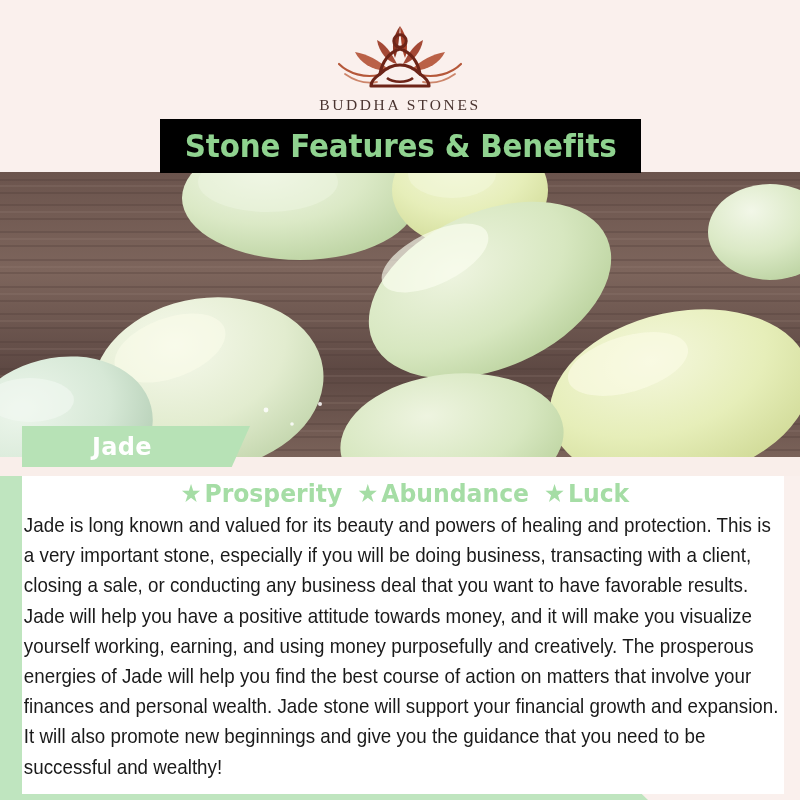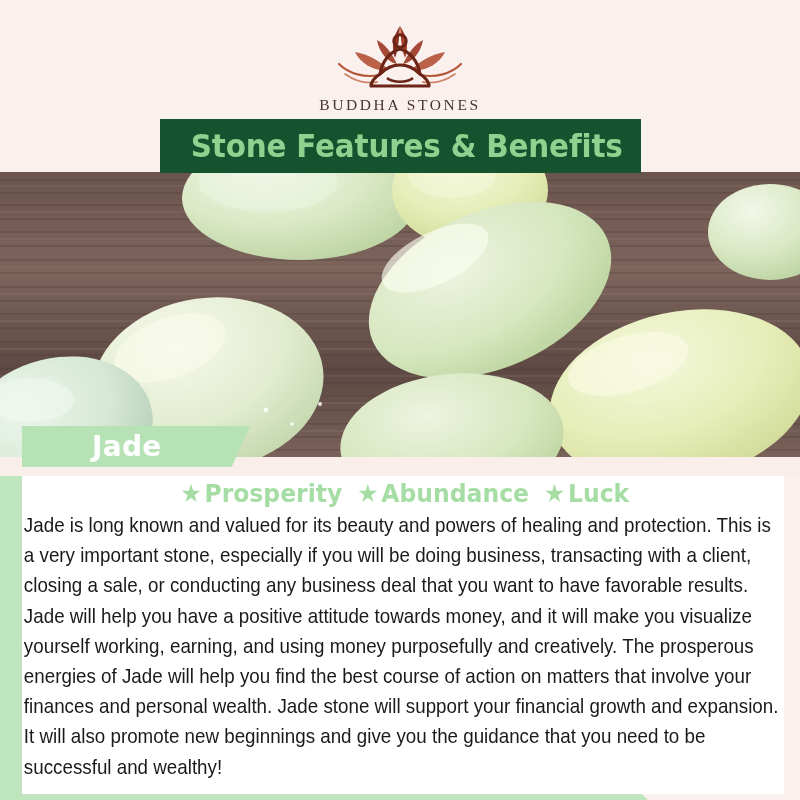--- a/index.html
+++ b/index.html
@@ -114,25 +114,25 @@
     font-weight: 400;
   }
 
   
   .title-panel {
     position: absolute;
     top: 119px;
     left: 160px;
     width: 481px;
     height: 54px;
-    background: #14532d;
+    background: #000000;
     z-index: 6;
     display: flex;
     align-items: center;
-    justify-content: flex-end;
+    justify-content: center;
   }
   .title-text {
     font-family: "DejaVu Sans", sans-serif;
     font-weight: bold;
     font-size: 32px;
     color: #8fd28f;
     letter-spacing: -0.2px;
     transform: scaleX(0.92);
     transform-origin: center;
     white-space: nowrap;
@@ -172,21 +172,21 @@
     background: #b7e2b6;
     z-index: 5;
     clip-path: polygon(0 0, 100% 0, 92% 100%, 0 100%);
     display: flex;
     align-items: center;
   }
   .jade-label {
     color: #ffffff;
     font-family: "DejaVu Sans", sans-serif;
     font-weight: bold;
-    font-size: 28px;
+    font-size: 24px;
     padding-left: 70px;
     letter-spacing: 0.3px;
   }
 
   
   .content {
     position: absolute;
     top: 476px;
     left: 22px;
     width: 762px;

